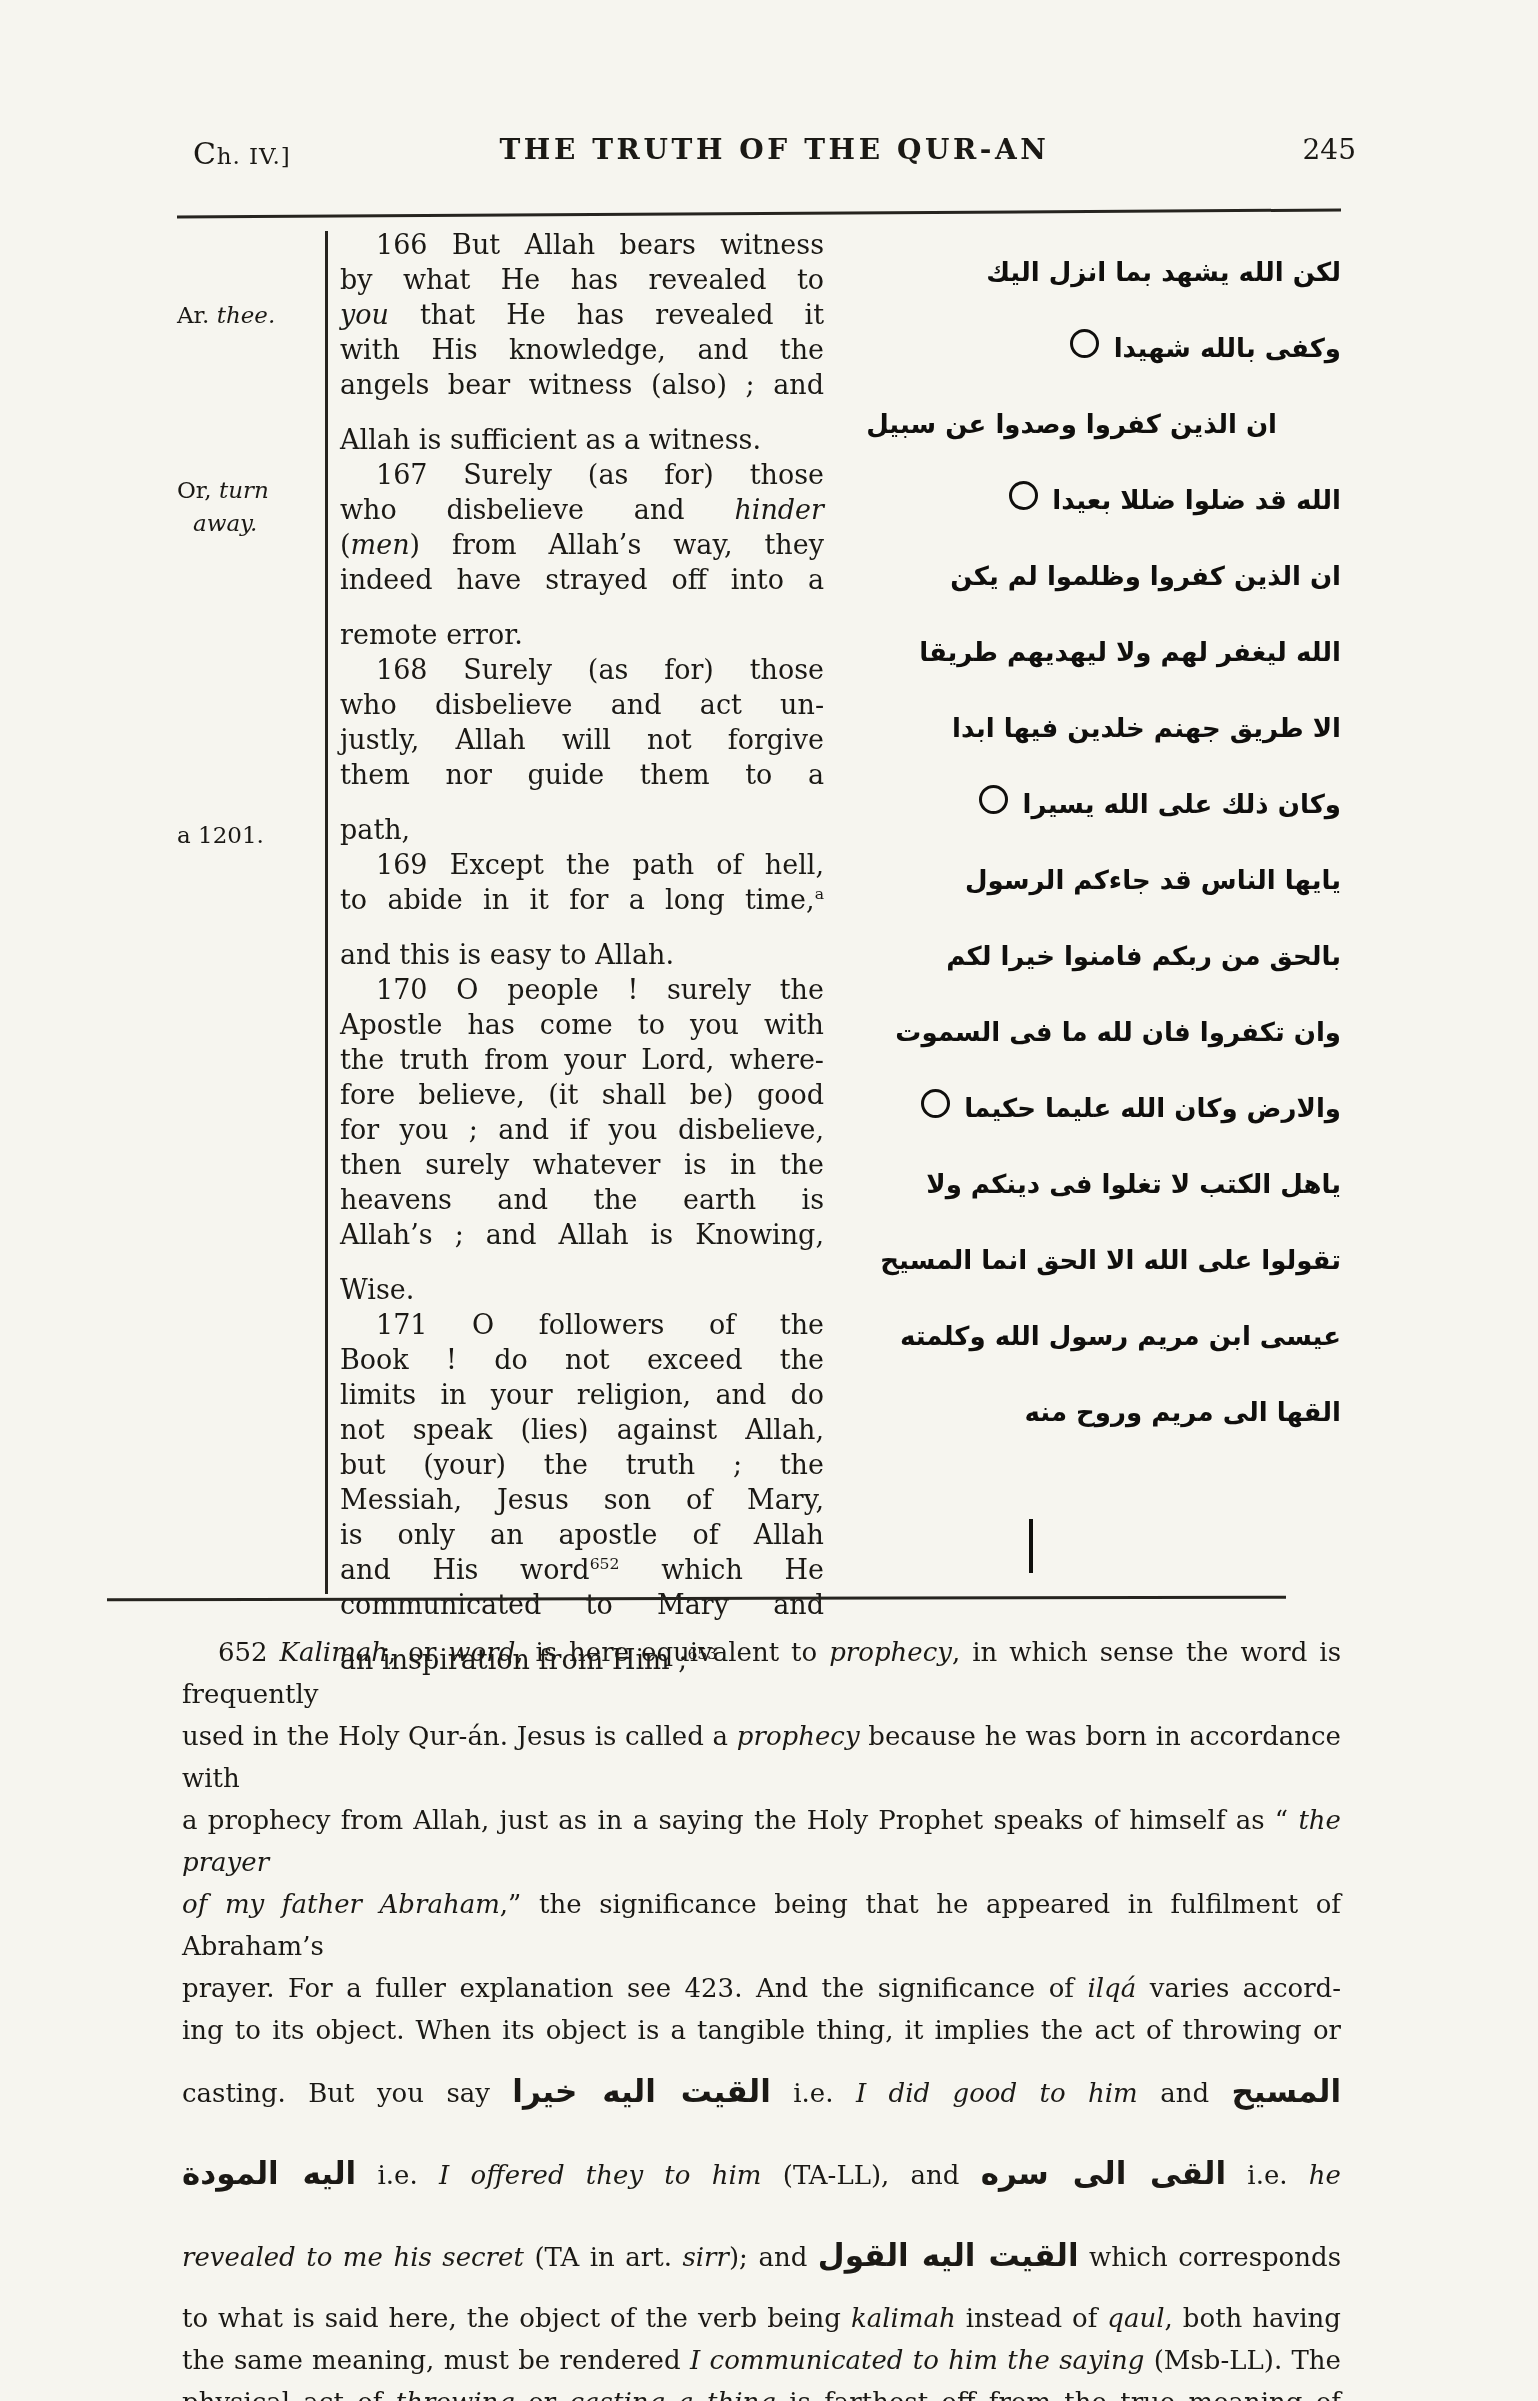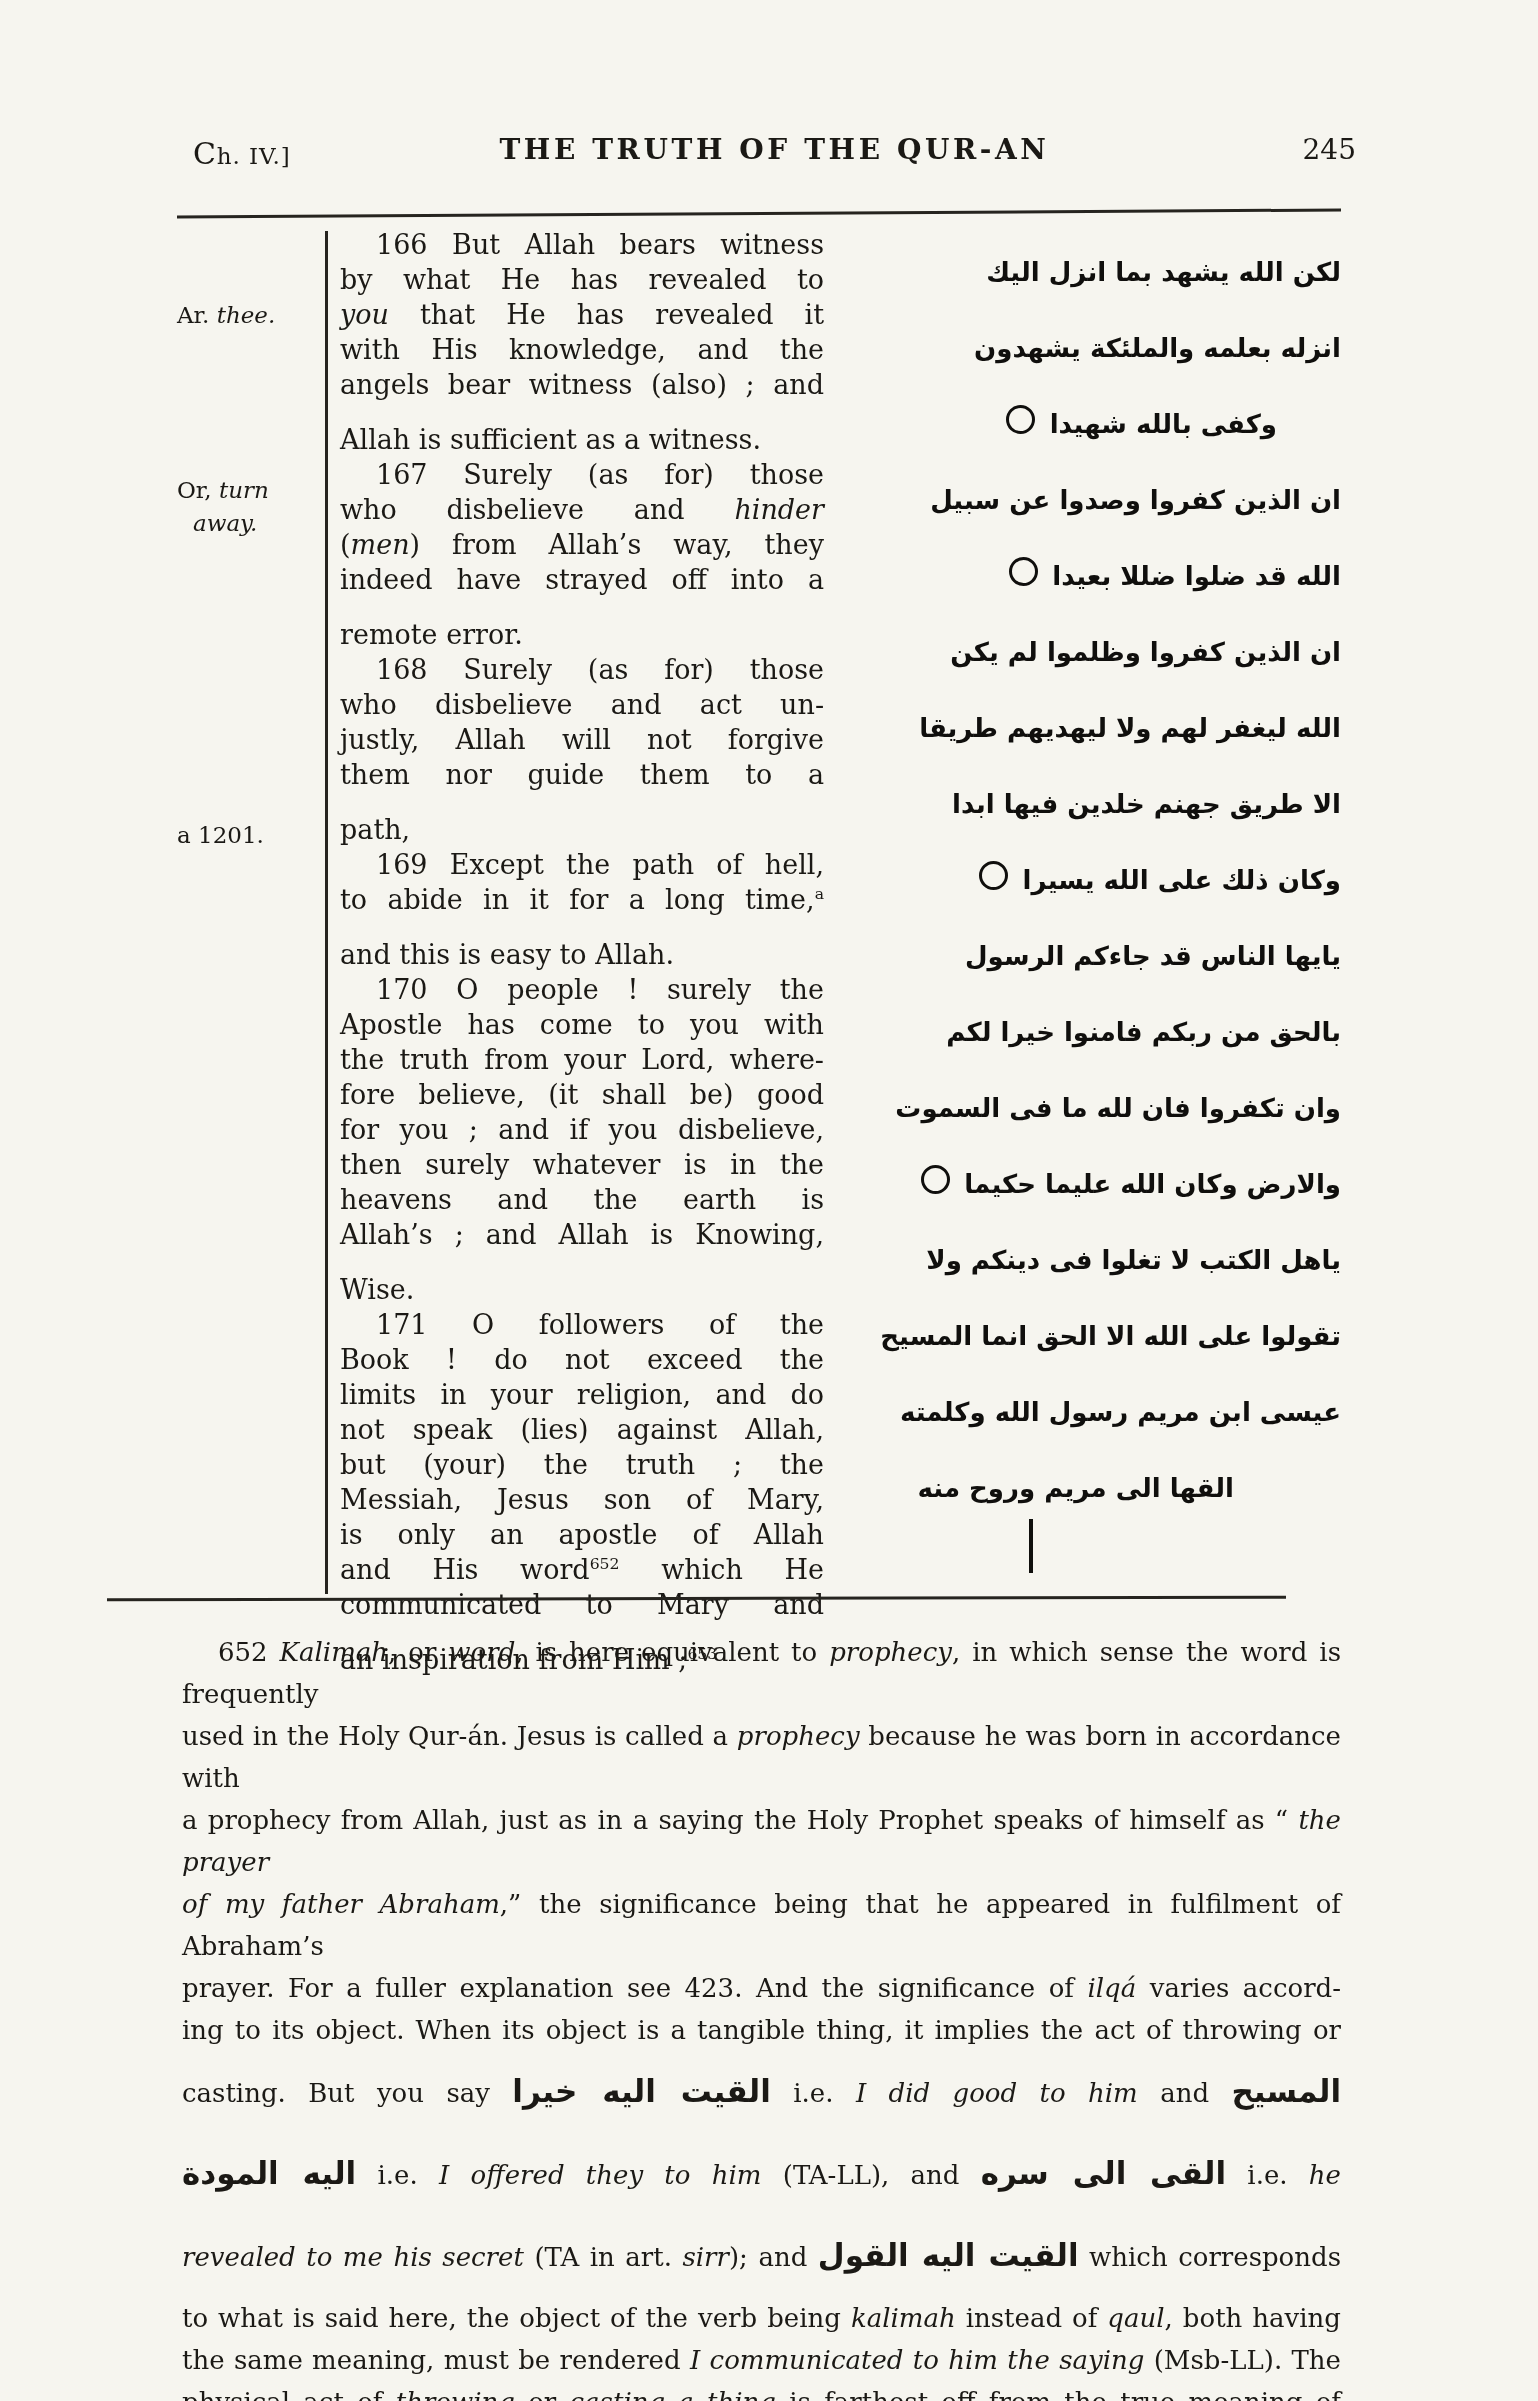--- a/index.html
+++ b/index.html
@@ -119,21 +119,20 @@
       <div class="eline jl">but (your) the truth ; the</div>
       <div class="eline jl">Messiah, Jesus son of Mary,</div>
       <div class="eline jl">is only an apostle of Allah</div>
       <div class="eline jl">and His word<sup>652</sup> which He</div>
       <div class="eline jl">communicated to Mary and</div>
       <div class="eline ll">an inspiration from Him ;<sup>653</sup></div>
     </div>
 
   <div class="arabic" id="arabic-col">
       <div class="aline">لكن الله يشهد بما انزل اليك</div>
-      <div class="aline">انزله بعلمه والملئكة يشهدون</div>
       <div class="aline">وكفى بالله شهيدا<span class="vcirc"></span></div>
       <div class="aline">ان الذين كفروا وصدوا عن سبيل</div>
       <div class="aline">الله قد ضلوا ضللا بعيدا<span class="vcirc"></span></div>
       <div class="aline">ان الذين كفروا وظلموا لم يكن</div>
       <div class="aline">الله ليغفر لهم ولا ليهديهم طريقا</div>
       <div class="aline">الا طريق جهنم خلدين فيها ابدا</div>
       <div class="aline">وكان ذلك على الله يسيرا<span class="vcirc"></span></div>
       <div class="aline">يايها الناس قد جاءكم الرسول</div>
       <div class="aline">بالحق من ربكم فامنوا خيرا لكم</div>
       <div class="aline">وان تكفروا فان لله ما فى السموت</div>

